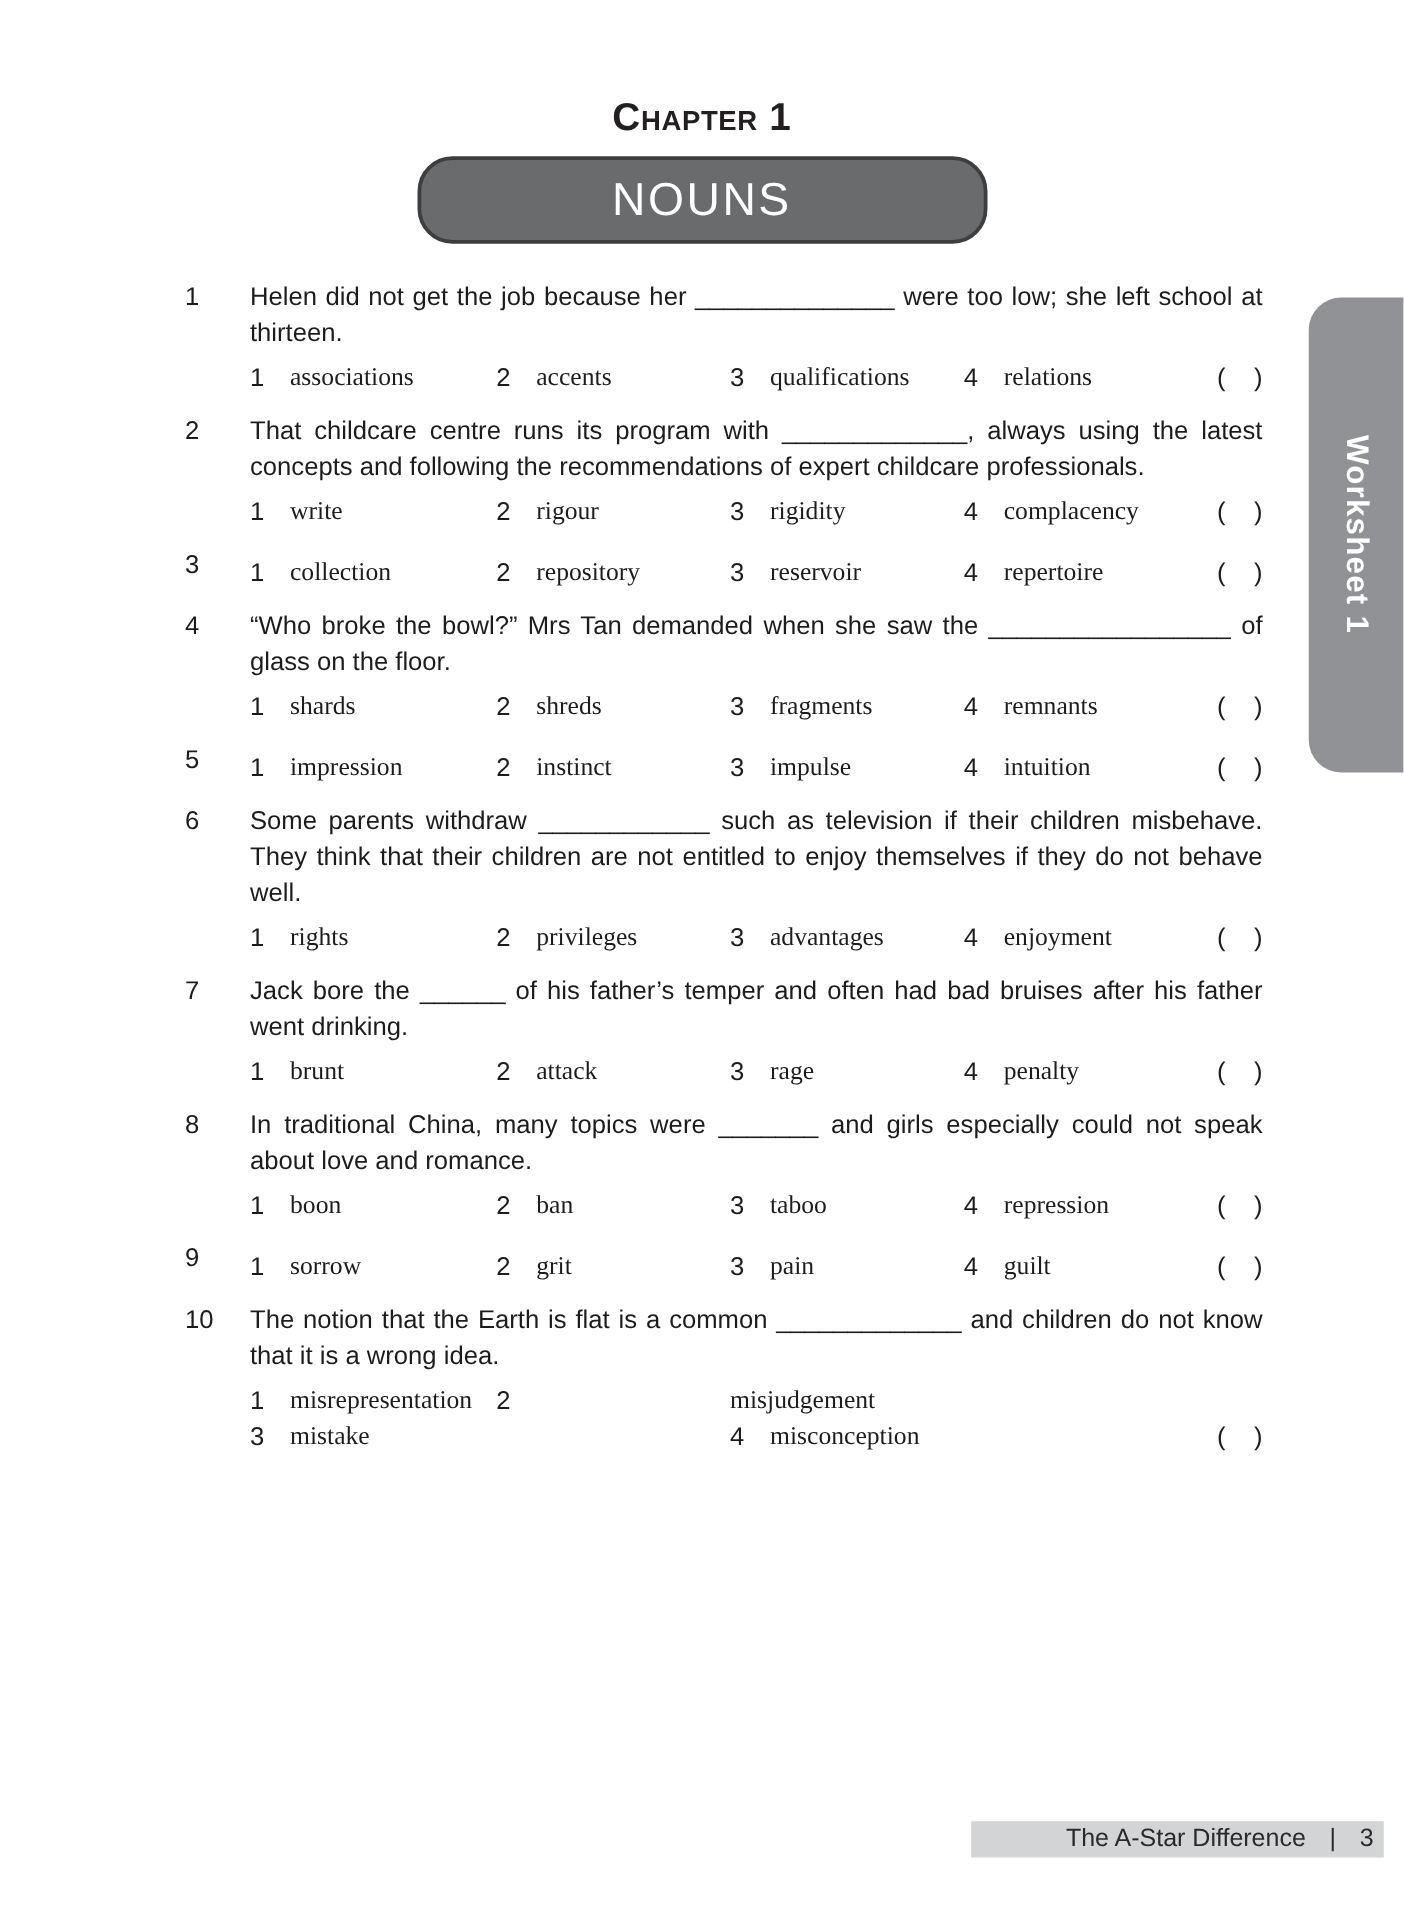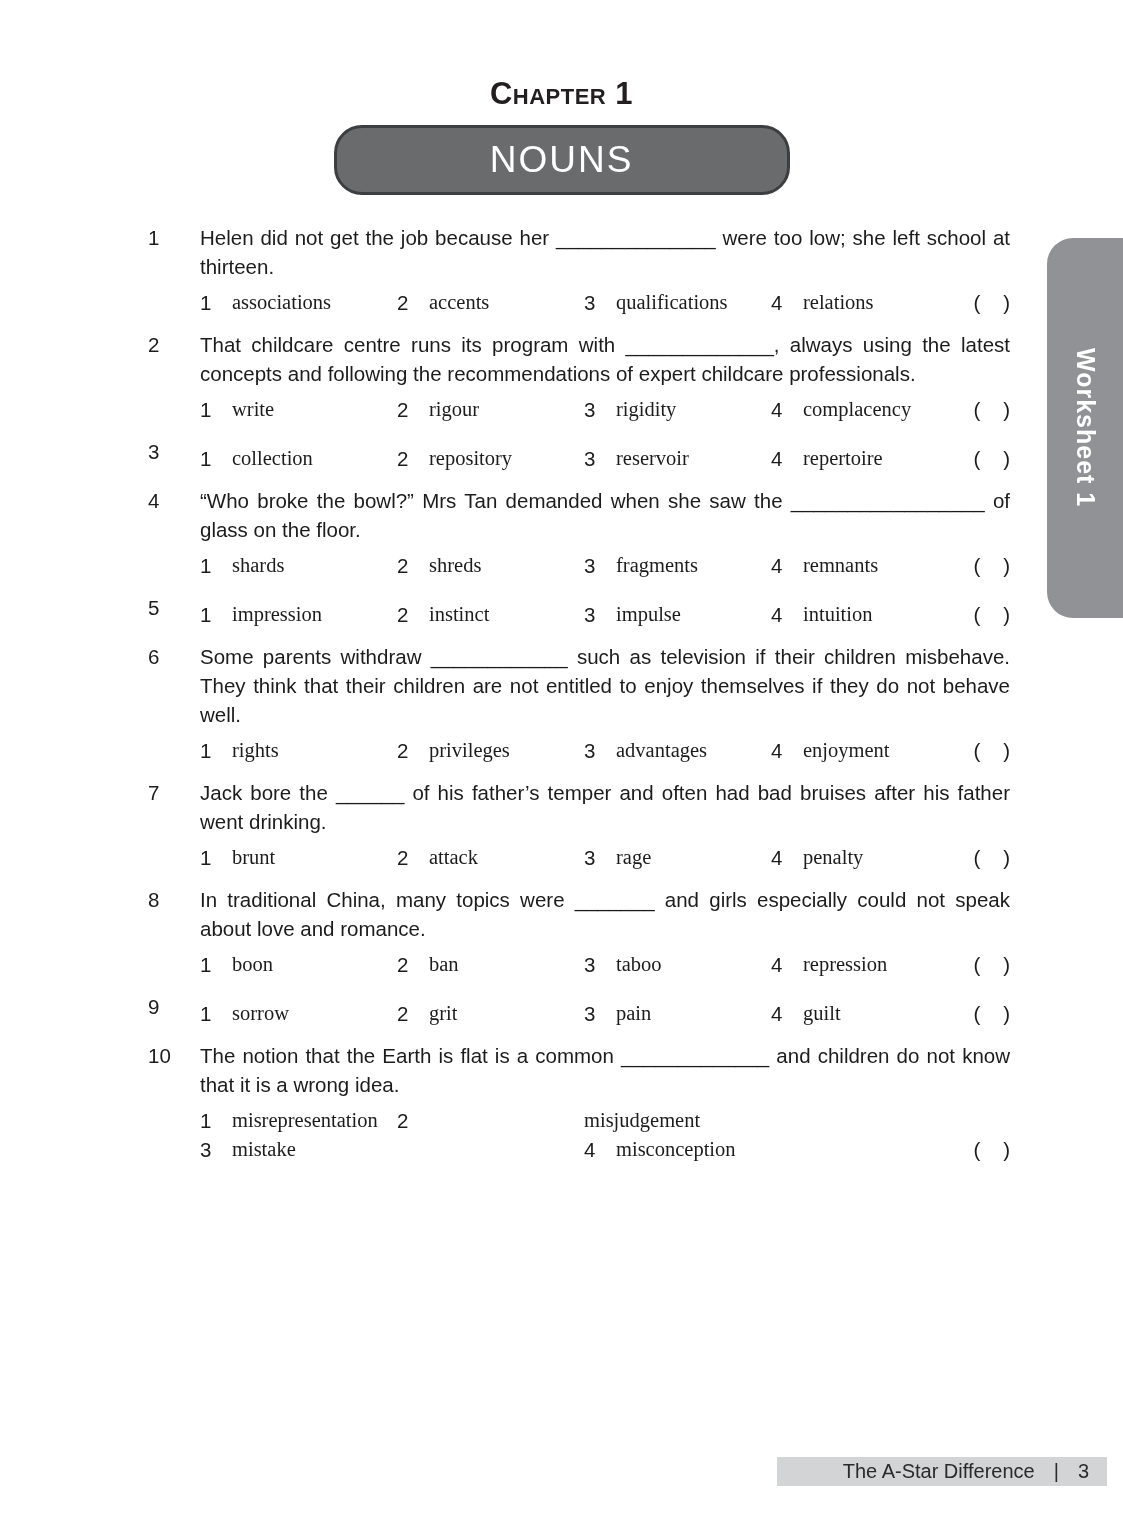--- a/index.html
+++ b/index.html
@@ -85,21 +85,21 @@
     letter-spacing: 1px;
   }
   .footer-bar {
     position: absolute;
     left: 777px;
     top: 1457px;
     width: 330px;
     height: 29px;
     background: #d3d4d6;
     box-sizing: border-box;
-    padding-right: 18px;
+    padding-right: 8px;
     display: flex;
     align-items: center;
     justify-content: flex-end;
     gap: 19px;
     font-size: 20px;
     color: #2a2a2a;
   }
   .footer-sep { color: #2a2a2a; }
 </style>
 </head>

